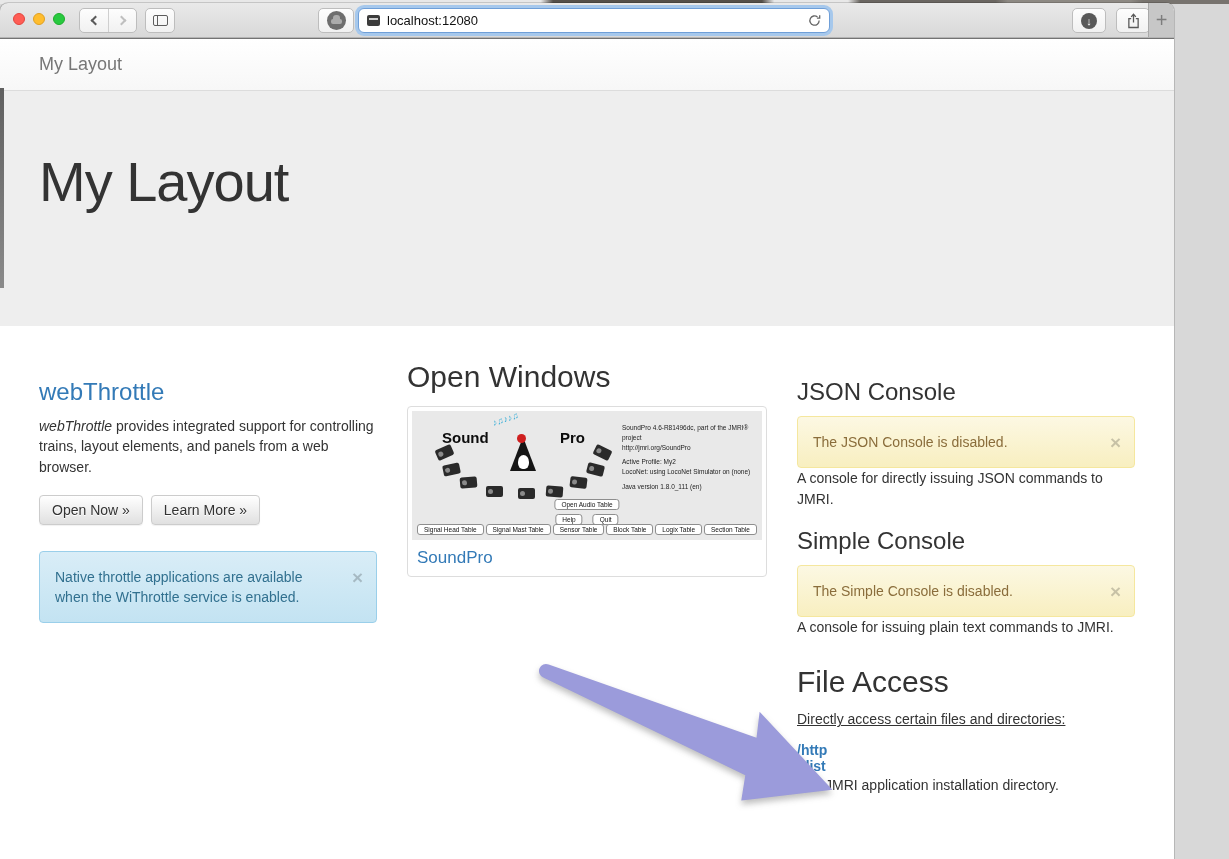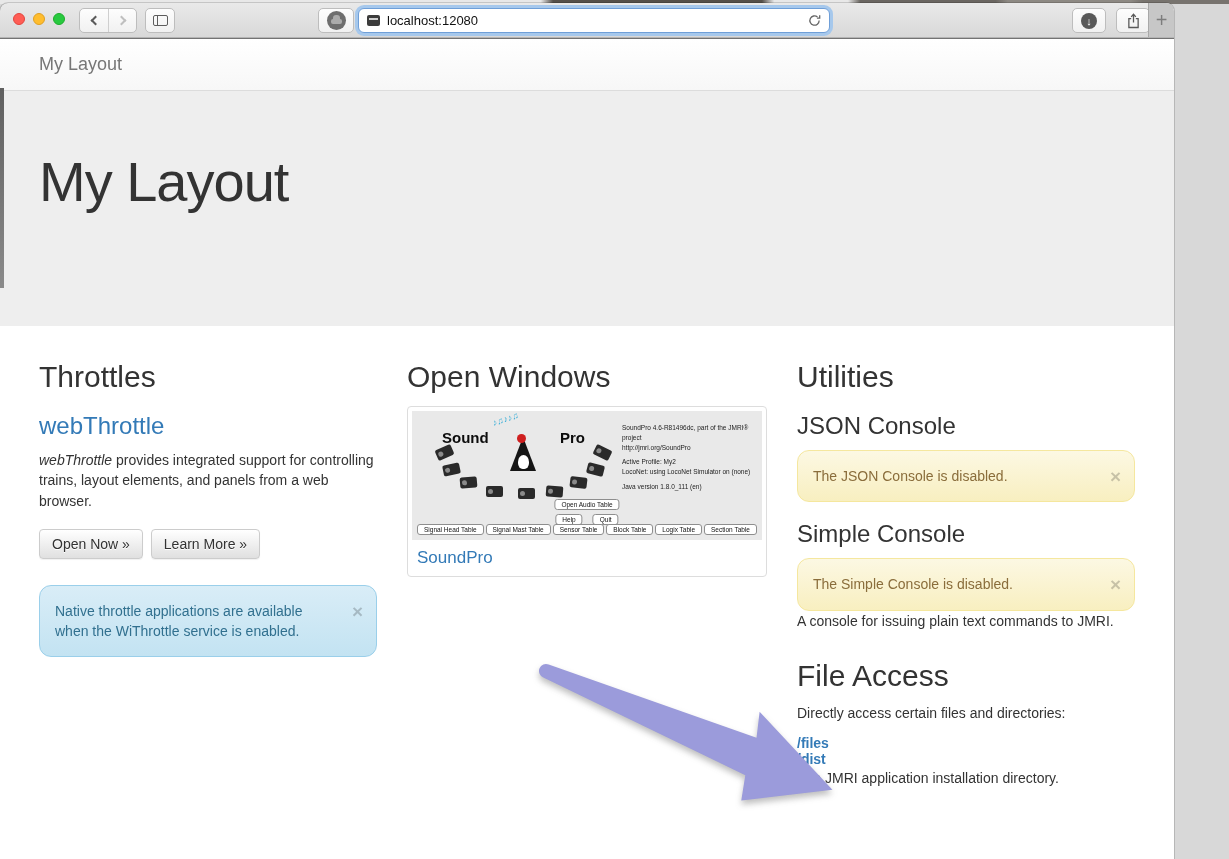--- a/index.html
+++ b/index.html
@@ -109,21 +109,21 @@
   .h3-link{ font-size:24px; font-weight:500; margin:18px 0 10px; }
   p{ font-size:14px; color:#333; line-height:1.45; }
   .btn{
     display:inline-block; font-size:14px; color:#333;
     background:linear-gradient(#ffffff,#e0e0e0);
     border:1px solid #ccc; border-radius:4px;
     padding:6px 12px; text-shadow:0 1px 0 #fff; cursor:pointer;
     box-shadow:inset 0 1px 0 rgba(255,255,255,.2), 0 1px 1px rgba(0,0,0,.06);
   }
   .btn-row{ margin:18px 0 26px; display:flex; gap:8px;align-items:flex-end; }
-  .alert{ position:relative; border-radius:12px; padding:15px 44px 15px 15px; font-size:14px; line-height:1.45; }
+  .alert{ position:relative; border-radius:4px; padding:15px 44px 15px 15px; font-size:14px; line-height:1.45; }
   .alert-info{ background:linear-gradient(#d9edf7,#c3e3f2); border:1px solid #9acfea; color:#31708f; }
   .alert-warning{ background:linear-gradient(#fcf8e3,#f8efc0); border:1px solid #f5e79e; color:#8a6d3b; }
   .close-x{ position:absolute; right:13px; top:12px; font-size:19px; font-weight:bold; color:#000; opacity:.2; cursor:pointer; }
   
   .thumb-card{ margin-top:12px; border:1px solid #ddd; border-radius:4px; background:#fff; padding:4px; width:360px; }
   .mini-shot{ position:relative; height:129px; background:#e9e9e9; overflow:hidden; }
   .mini-logo{ position:absolute; left:22px; top:6px; width:180px; height:84px; }
   .mini-squiggle{ position:absolute; left:58px; top:-3px; font-size:9px; font-weight:bold; font-style:italic; color:#3fb0d8; transform:rotate(-18deg); }
   .logo-word{ position:absolute; top:12px; font-size:15px; font-weight:bold; color:#0c0c0c; }
   .logo-sound{ left:8px; } .logo-pro{ left:126px; }
@@ -135,21 +135,21 @@
   .mini-info{ position:absolute; left:210px; top:12px; width:146px; font-size:6.5px; color:#222; line-height:1.5; }
   .mi-gap{ height:5px; }
   .mini-btn{ display:inline-block; background:#fff; border:1px solid #8e8e8e; border-radius:3px; font-size:6.5px; color:#111; padding:1px 6px; white-space:nowrap; }
   .mini-audio{ position:absolute; left:50%; transform:translateX(-50%); top:88px; }
   .mini-hq{ position:absolute; left:50%; transform:translateX(-50%); top:103px; display:flex; gap:10px; }
   .mini-bottom{ position:absolute; left:5px; right:5px; bottom:5px; display:flex; justify-content:space-between; }
   .thumb-caption{ padding:8px 5px 4px; font-size:17px; }
   
   .util-p{ margin-bottom:4px; }
   .fa-h2{ margin-top:28px; }
-  .fa-intro{ margin:6px 0 12px; }
+  .fa-intro{ margin:6px 0 12px;text-decoration:underline; }
   .fa-link{ font-weight:bold; font-size:14px; display:block; }
   .fa-desc{ margin:1px 0 4px; }
   
   .arrow-svg{ position:absolute; left:0; top:0; width:1229px; height:859px; pointer-events:none; z-index:50;
     filter:drop-shadow(0px 4px 3px rgba(70,70,70,.35)); }
 </style>
 </head>
 <body>
 
 <div class="backdrop-top"></div>
@@ -211,21 +211,20 @@
       <span class="brand">My Layout</span>
     </div>
 
     <div class="hero">
       <h1>My Layout</h1>
     </div>
 
     <div class="content">
 
       <div class="col">
-        <h2>Throttles</h2>
         <div class="h3-link"><a>webThrottle</a></div>
         <p><span class="em" style="font-style:italic">webThrottle</span><span> provides integrated support for controlling trains, layout elements, and panels from a web browser.</span></p>
         <div class="btn-row">
           <span class="btn">Open Now »</span>
           <span class="btn">Learn More »</span>
         </div>
         <div class="alert alert-info">
           <span>Native throttle applications are available when the WiThrottle service is enabled.</span>
           <span class="close-x">×</span>
         </div>
@@ -274,36 +273,36 @@
               <span class="mini-btn">Block Table</span>
               <span class="mini-btn">Logix Table</span>
               <span class="mini-btn">Section Table</span>
             </div>
           </div>
           <div class="thumb-caption"><a>SoundPro</a></div>
         </div>
       </div>
 
       <div class="col">
-        <h2>Utilities</h2>
         <h3>JSON Console</h3>
         <div class="alert alert-warning">
           <span>The JSON Console is disabled.</span>
           <span class="close-x">×</span>
         </div>
+        <p class="util-p">A console for directly issuing JSON commands to JMRI.</p>
         <h3>Simple Console</h3>
         <div class="alert alert-warning">
           <span>The Simple Console is disabled.</span>
           <span class="close-x">×</span>
         </div>
         <p class="util-p">A console for issuing plain text commands to JMRI.</p>
 
         <h2 class="fa-h2">File Access</h2>
         <p class="fa-intro">Directly access certain files and directories:</p>
-        <a class="fa-link">/files</a>
+        <a class="fa-link">/http</a>
         <a class="fa-link">/dist</a>
         <p class="fa-desc">The JMRI application installation directory.</p>
       </div>
 
     </div>
   </div>
 </div>
 
 <div class="backdrop-left"></div>
 

